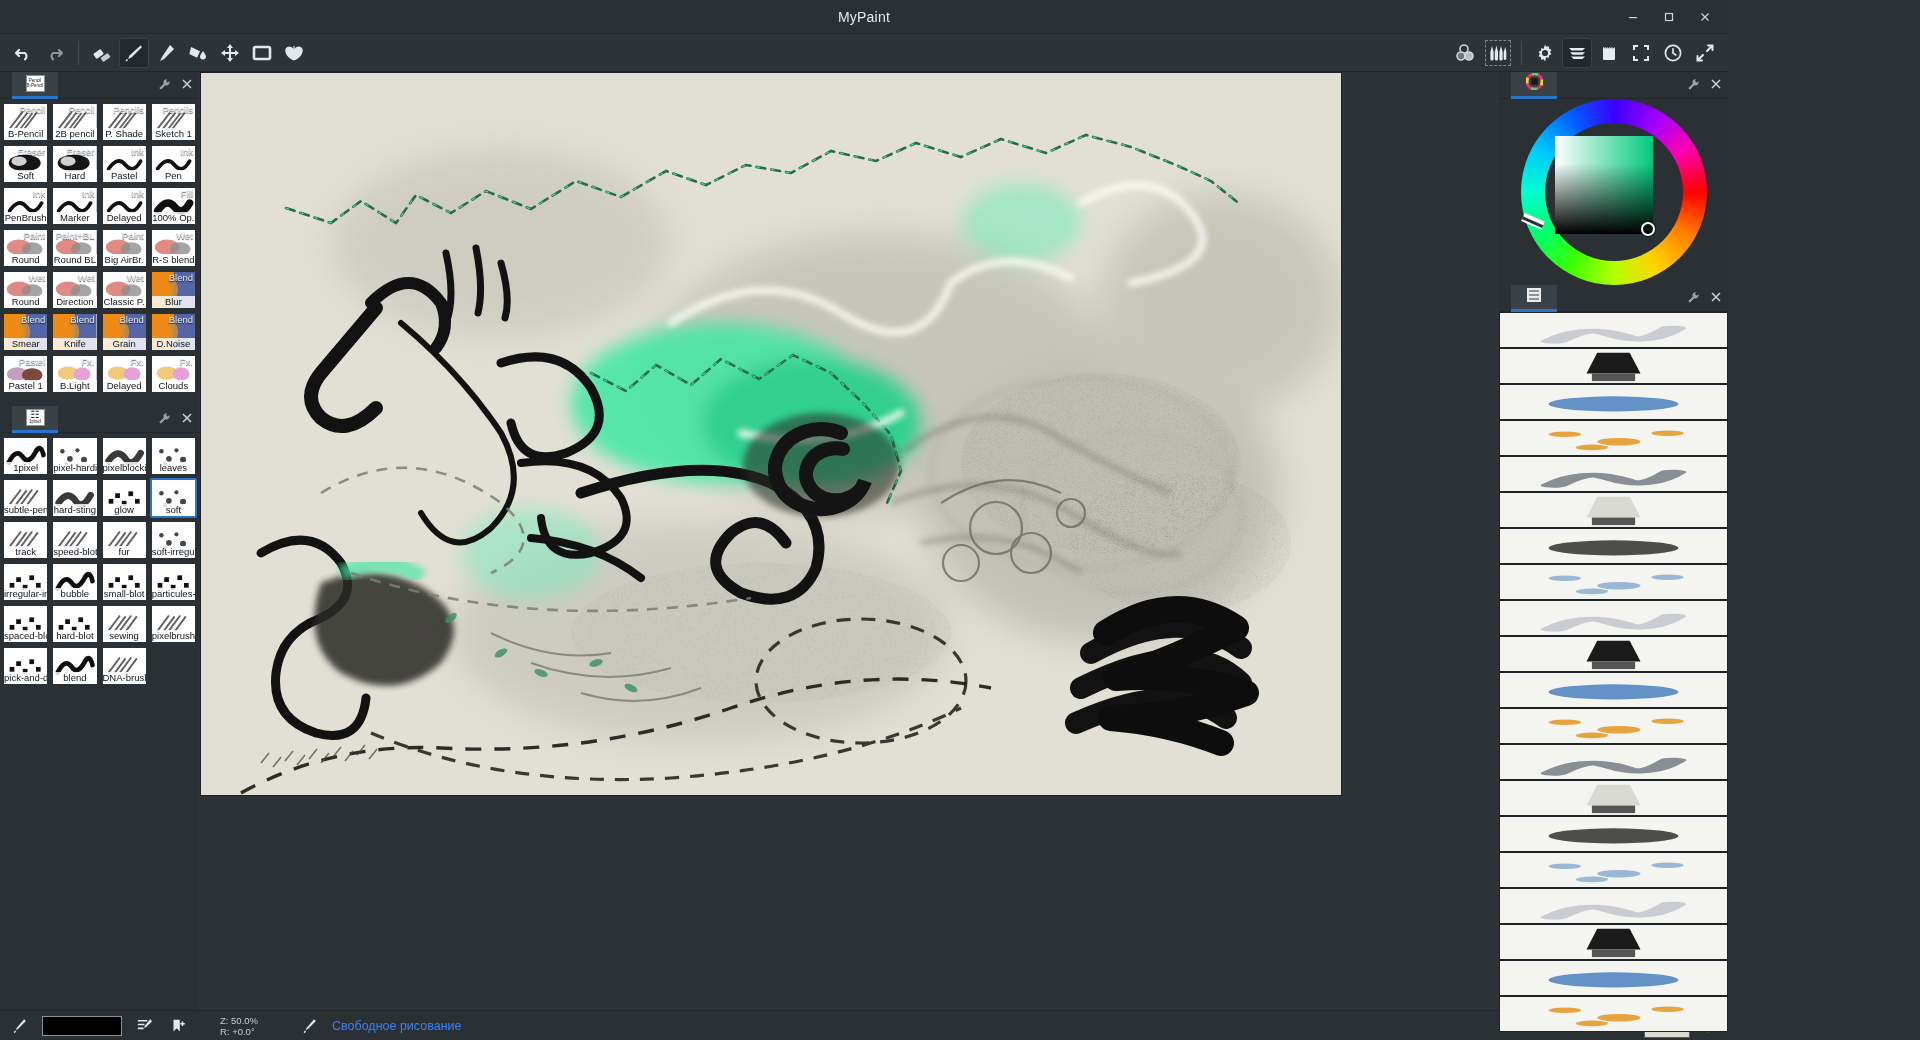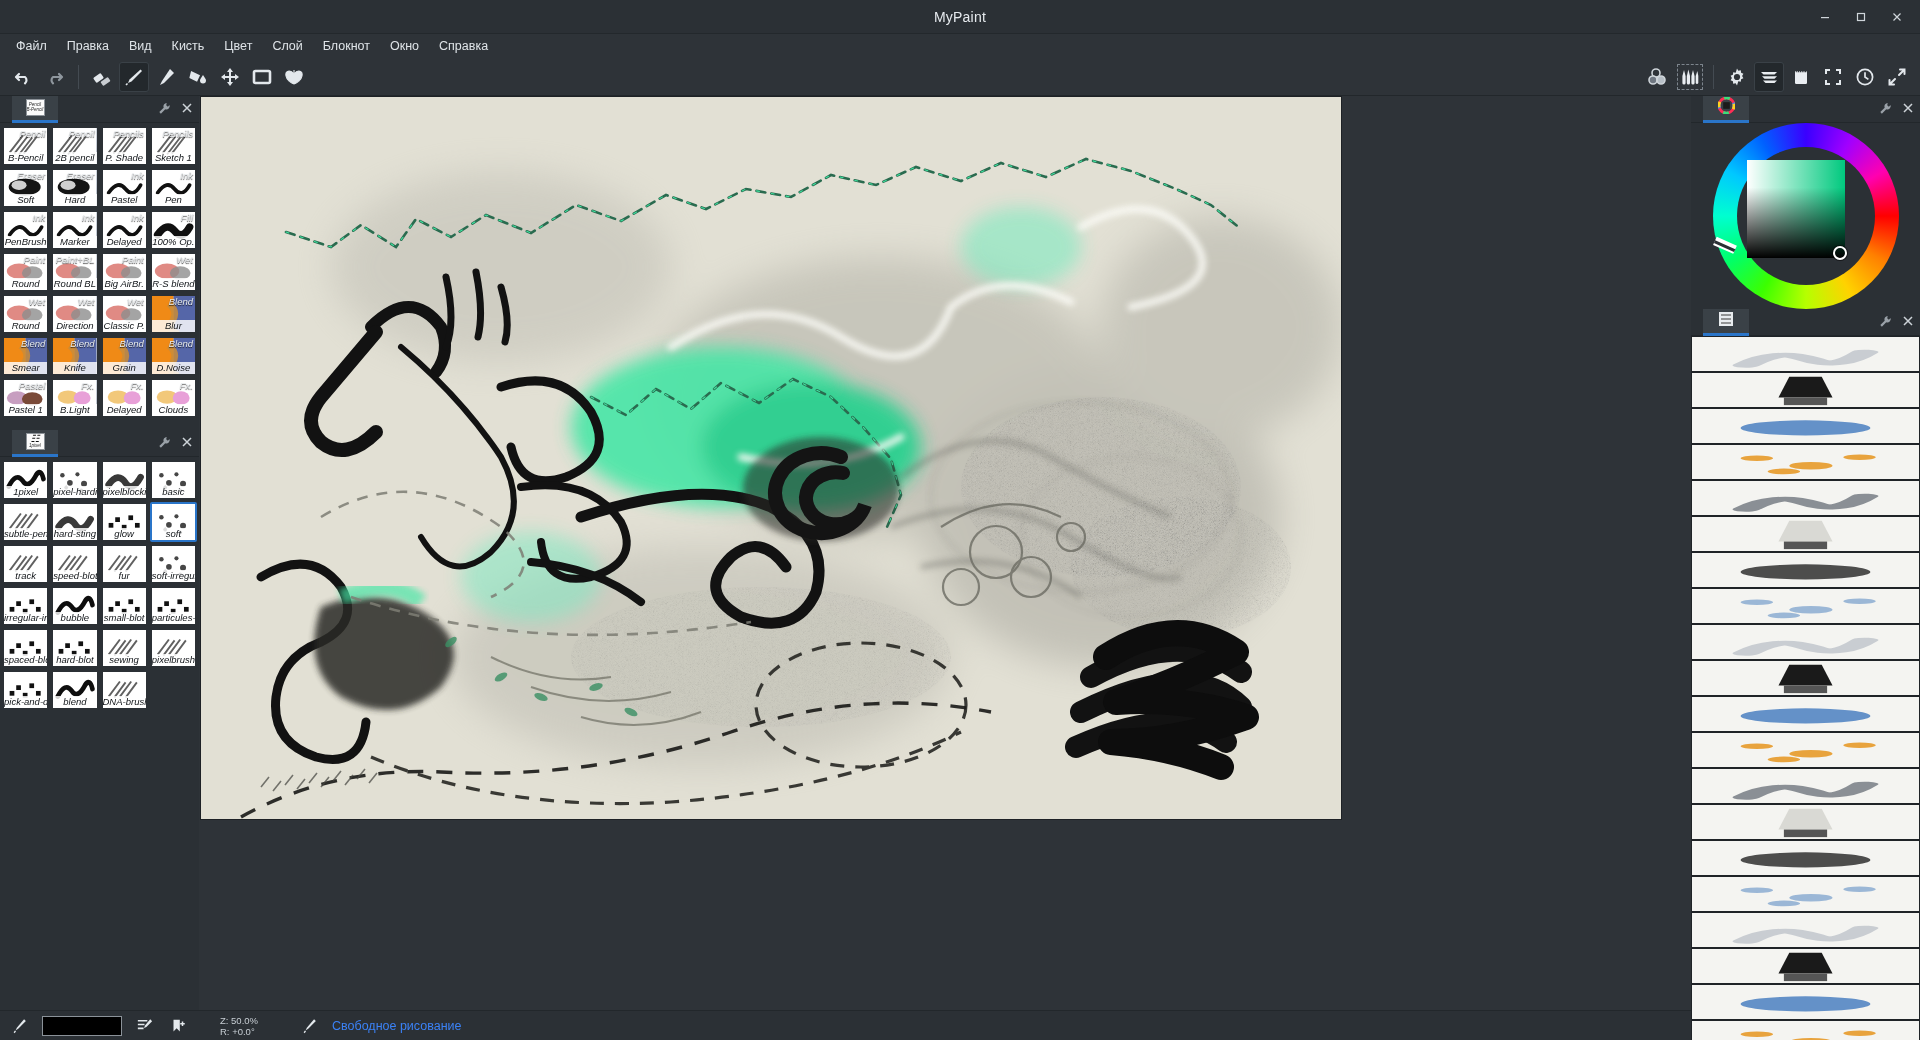--- a/index.html
+++ b/index.html
@@ -3,21 +3,21 @@
 <meta charset="utf-8">
 <style>
   * { box-sizing: border-box; margin: 0; padding: 0; }
   html, body {
     width: 1920px; height: 1040px;
     background: #2e3338;
     font-family: "Liberation Sans", sans-serif;
     overflow: hidden;
     color: #d8dde2;
   }
-  #app { position: relative; width: 1920px; height: 1040px; display: flex; flex-direction: column; }
+  #app { position: relative; width: 1728px; height: 1040px; display: flex; flex-direction: column; }
 
   
   .titlebar {
     height: 34px; background: #2b3035; display: flex; align-items: center;
     justify-content: center; position: relative; flex: 0 0 34px;
     border-bottom: 1px solid #23282c;
   }
   .titlebar .title { font-size: 14px; color: #e6eaee; letter-spacing: .2px; }
   .wctrls { position: absolute; right: 6px; top: 0; height: 34px; display: flex; align-items: center; gap: 2px; }
   .wbtn { width: 34px; height: 28px; display: flex; align-items: center; justify-content: center;
@@ -37,21 +37,21 @@
           border-radius: 3px; color: #e3e8ec; }
   .tbtn.active { background: #23282c; box-shadow: inset 0 0 0 1px #3a4147; }
   .tbtn.dashed { outline: 1px dashed #7d858d; outline-offset: -3px; }
   .tbtn svg { display: block; }
 
   
   .body { flex: 1; display: flex; min-height: 0; }
 
   
   .leftdock { width: 199px; background: #2b3035; display: flex; flex-direction: column;
-              flex: 0 0 199px; font-style: italic; }
+              flex: 0 0 199px; }
   .panel-head {
     height: 27px; background: #2b3035; display: flex; align-items: center;
     position: relative; border-bottom: 1px solid #22272b;
   }
   .panel-tab {
     width: 46px; height: 27px; background: #3a4147; display: flex; align-items: center;
     justify-content: center; border-bottom: 3px solid #2a75c9; margin-left: 12px;
   }
   .panel-tab .tabimg { width: 19px; height: 17px; background: #fbfbfb; border: 1px solid #8c9298;
                        font-size: 4.5px; color:#2a2a2a; text-align:center; line-height:1.1; overflow:hidden;
@@ -138,31 +138,20 @@
           </svg>
       </div>
       <div class="wbtn">
         <svg width="12" height="12" viewBox="0 0 12 12">
             <path d="M2.5 2.5 L9.5 9.5 M9.5 2.5 L2.5 9.5" stroke="#cfd5da" stroke-width="1.2"></path>
           </svg>
       </div>
     </div>
   </div>
 
-  <div class="menubar">
-    <div class="menu-item">Файл</div>
-    <div class="menu-item">Правка</div>
-    <div class="menu-item">Вид</div>
-    <div class="menu-item">Кисть</div>
-    <div class="menu-item">Цвет</div>
-    <div class="menu-item">Слой</div>
-    <div class="menu-item">Блокнот</div>
-    <div class="menu-item">Окно</div>
-    <div class="menu-item">Справка</div>
-  </div>
 
   <div class="toolbar">
     <div class="tgroup">
       <div class="tbtn">
         <svg width="20" height="20" viewBox="0 0 20 20">
             <path d="M6 7 L3 10 L6 13 M3.3 10 H12 a4.2 4.2 0 0 1 0 6.4" fill="none" stroke="#e3e8ec" stroke-width="2.2" stroke-linecap="round" stroke-linejoin="round"></path>
           </svg>
       </div>
       <div class="tbtn">
         <svg width="20" height="20" viewBox="0 0 20 20">
@@ -612,21 +601,21 @@
                 <rect width="46" height="38" fill="#fff"></rect>
                 <g fill="#191919" opacity=".8">
                   <circle cx="10" cy="14" r="2.4"></circle>
                   <circle cx="18" cy="22" r="3"></circle>
                   <circle cx="26" cy="13" r="2.2"></circle>
                   <circle cx="33" cy="23" r="3.2"></circle>
                   <circle cx="14" cy="27" r="2"></circle>
                   <circle cx="30" cy="30" r="2"></circle>
                 </g>
               </svg></div>
-            <div class="nm">basic</div>
+            <div class="nm">leaves</div>
           </div>
           <div class="bcell">
             <div class="thumb"><svg width="100%" height="100%" viewBox="0 0 46 38" preserveAspectRatio="none">
                 <rect width="46" height="38" fill="#fff"></rect>
                 <g stroke="#2c2c2c" stroke-width="2" opacity=".75">
                   <path d="M6 26 L18 10 M12 27 L24 11 M18 26 L30 10 M24 27 L36 11"></path>
                 </g>
               </svg></div>
             <div class="nm">subtle-pencil</div>
           </div>

